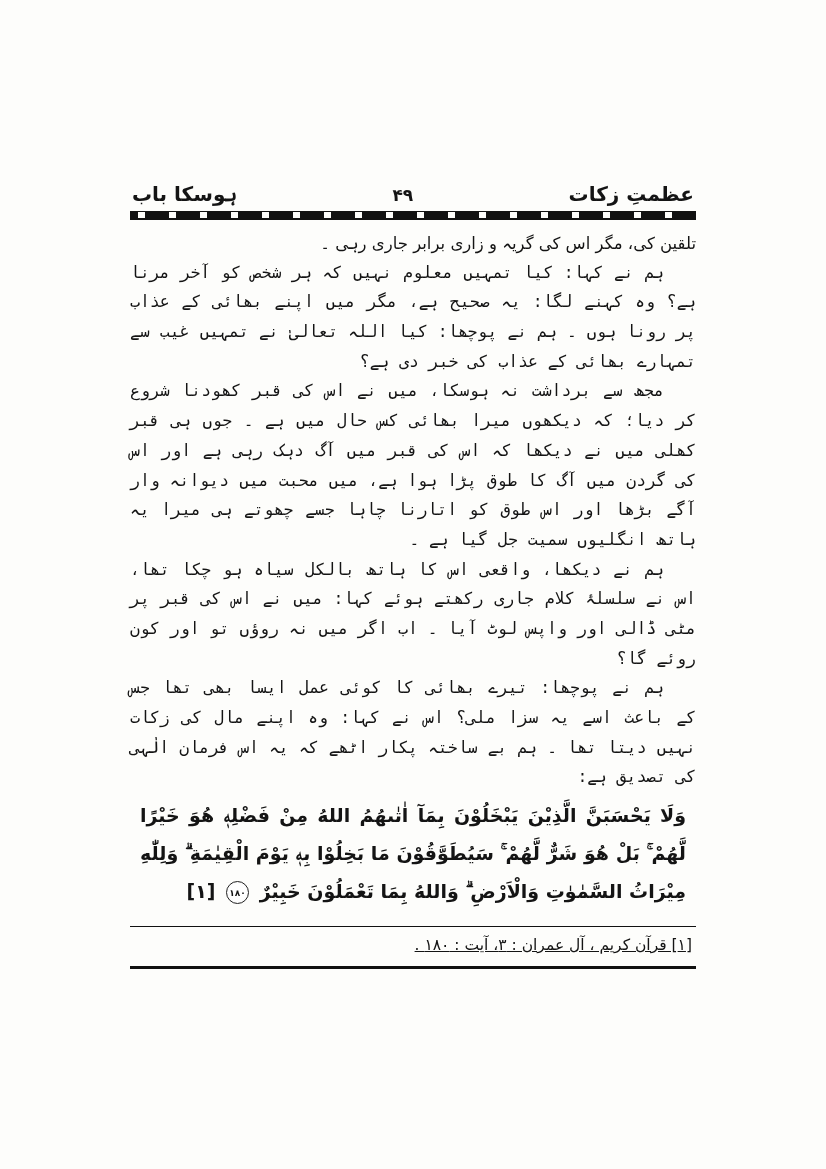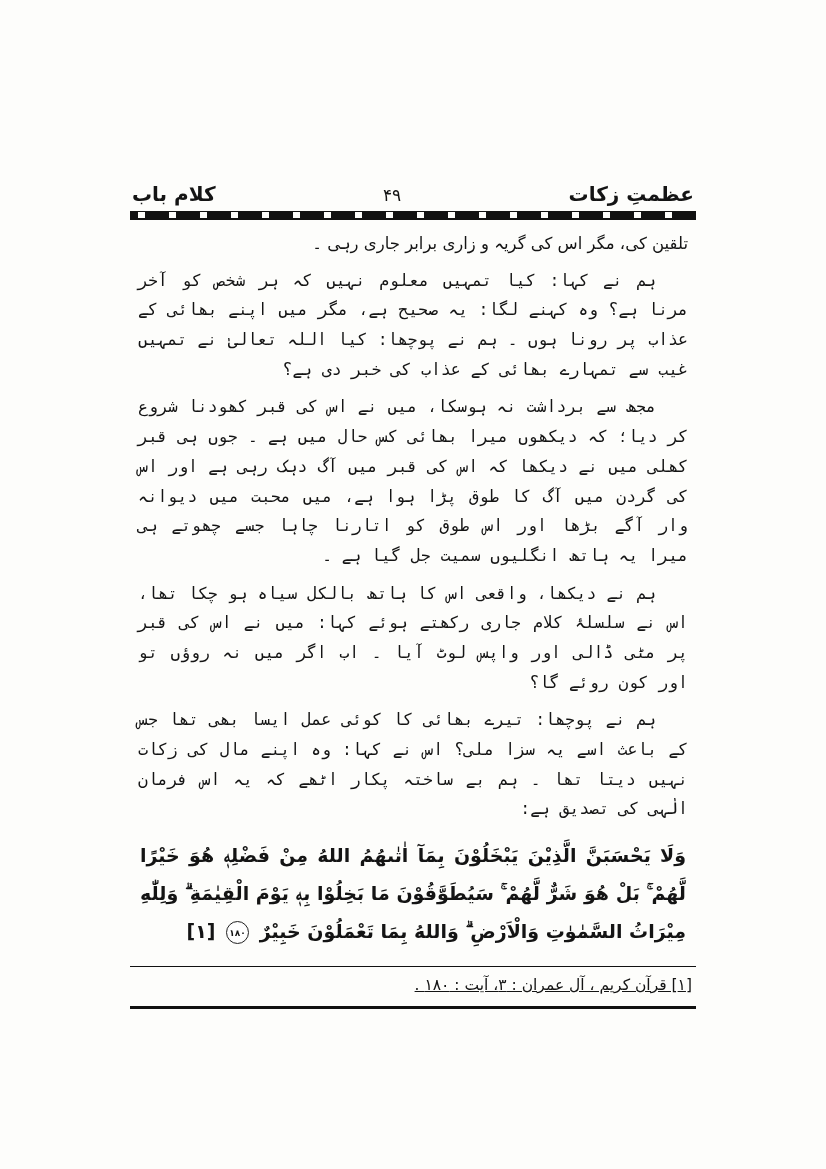--- a/index.html
+++ b/index.html
@@ -18,30 +18,30 @@
     position: absolute;
     top: 182px; right: 130px;
     width: 566px;
     direction: rtl;
   }
   
   .hdr {
     display: flex; justify-content: space-between; align-items: baseline;
     font-size: 20px; font-weight: 700; padding: 0 2px;
   }
-  .hdr .pg { font-size: 17px; font-weight: 400; letter-spacing: 2px; }
+  .hdr .pg { font-size: 17px; font-weight: 700; letter-spacing: 2px; }
   .rule-dashed {
     margin-top: 5px; height: 9px;
     border-top: 1.5px solid #111;
     border-bottom: 2px solid #111;
     background: repeating-linear-gradient(to left, #111 0 24px, transparent 24px 31px);
   }
   
   .bodytext { margin-top: 9px; font-size: 16.5px; line-height: 1.8; text-align: justify; }
-  .para { margin: 8px; }
+  .para { margin: 0; }
   .para.indent { text-indent: 32px; font-family: Liberation Mono, monospace; }
   
   .verse {
     font-size: 19px; font-weight: 700; line-height: 2.0;
     text-align: justify; padding: 3px 10px 1px;
   }
   .ayah-badge {
     display: inline-flex; align-items: center; justify-content: center;
     width: 23px; height: 23px; margin: 9px 4px;
     border: 1.6px solid #222; border-radius: 50%;
@@ -58,21 +58,21 @@
 </style>
 </head>
 <body>
 
 <div class="page">
   <div class="content">
 
     <div class="hdr">
       <span>عظمتِ زکات</span>
       <span class="pg">۴۹</span>
-      <span>کلام باب</span>
+      <span>ہوسکا باب</span>
     </div>
 
     <div class="rule-dashed"></div>
 
     <div class="bodytext">
       <p class="para">تلقین کی، مگر اس کی گریہ و زاری برابر جاری رہی ۔</p>
       <p class="para indent">ہم نے کہا: کیا تمہیں معلوم نہیں کہ ہر شخص کو آخر مرنا ہے؟ وہ کہنے لگا: یہ صحیح ہے، مگر میں اپنے بھائی کے عذاب پر رونا ہوں ۔ ہم نے پوچھا: کیا اللہ تعالیٰ نے تمہیں غیب سے تمہارے بھائی کے عذاب کی خبر دی ہے؟</p>
       <p class="para indent">مجھ سے برداشت نہ ہوسکا، میں نے اس کی قبر کھودنا شروع کر دیا؛ کہ دیکھوں میرا بھائی کس حال میں ہے ۔ جوں ہی قبر کھلی میں نے دیکھا کہ اس کی قبر میں آگ دہک رہی ہے اور اس کی گردن میں آگ کا طوق پڑا ہوا ہے، میں محبت میں دیوانہ وار آگے بڑھا اور اس طوق کو اتارنا چاہا جسے چھوتے ہی میرا یہ ہاتھ انگلیوں سمیت جل گیا ہے ۔</p>
       <p class="para indent">ہم نے دیکھا، واقعی اس کا ہاتھ بالکل سیاہ ہو چکا تھا، اس نے سلسلۂ کلام جاری رکھتے ہوئے کہا: میں نے اس کی قبر پر مٹی ڈالی اور واپس لوٹ آیا ۔ اب اگر میں نہ روؤں تو اور کون روئے گا؟</p>
       <p class="para indent">ہم نے پوچھا: تیرے بھائی کا کوئی عمل ایسا بھی تھا جس کے باعث اسے یہ سزا ملی؟ اس نے کہا: وہ اپنے مال کی زکات نہیں دیتا تھا ۔ ہم بے ساختہ پکار اٹھے کہ یہ اس فرمان الٰہی کی تصدیق ہے:</p>

